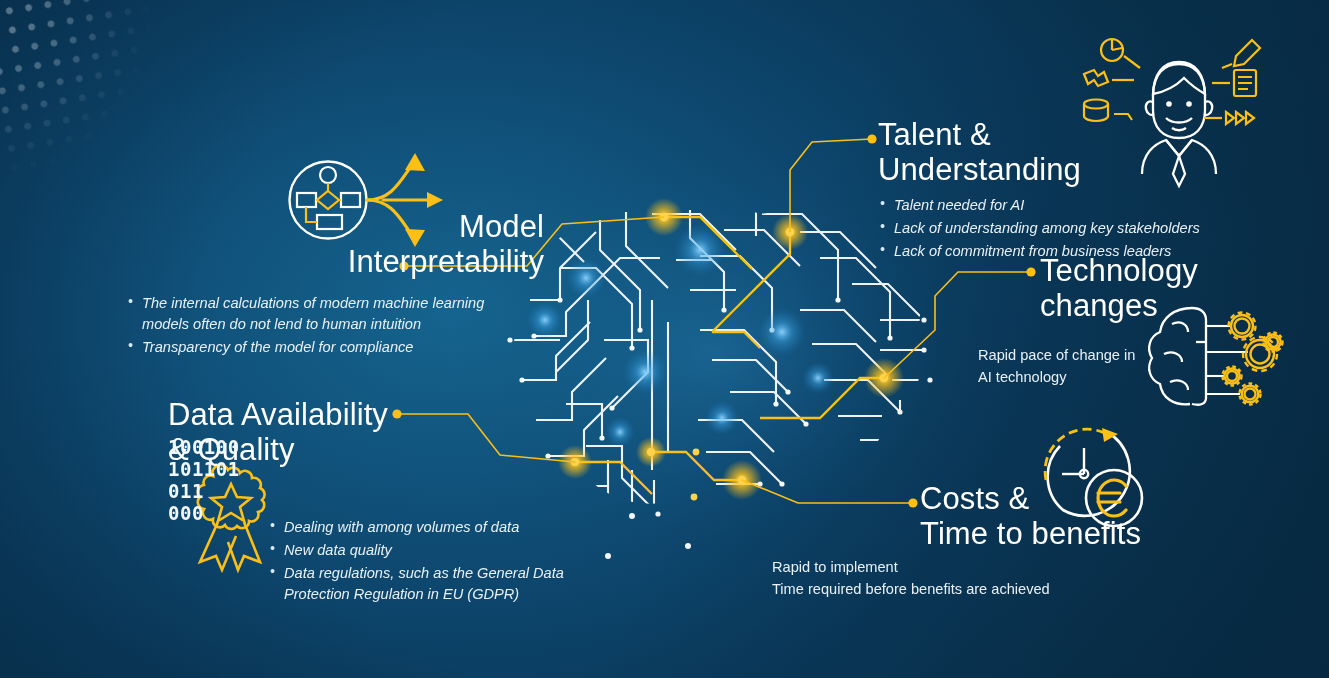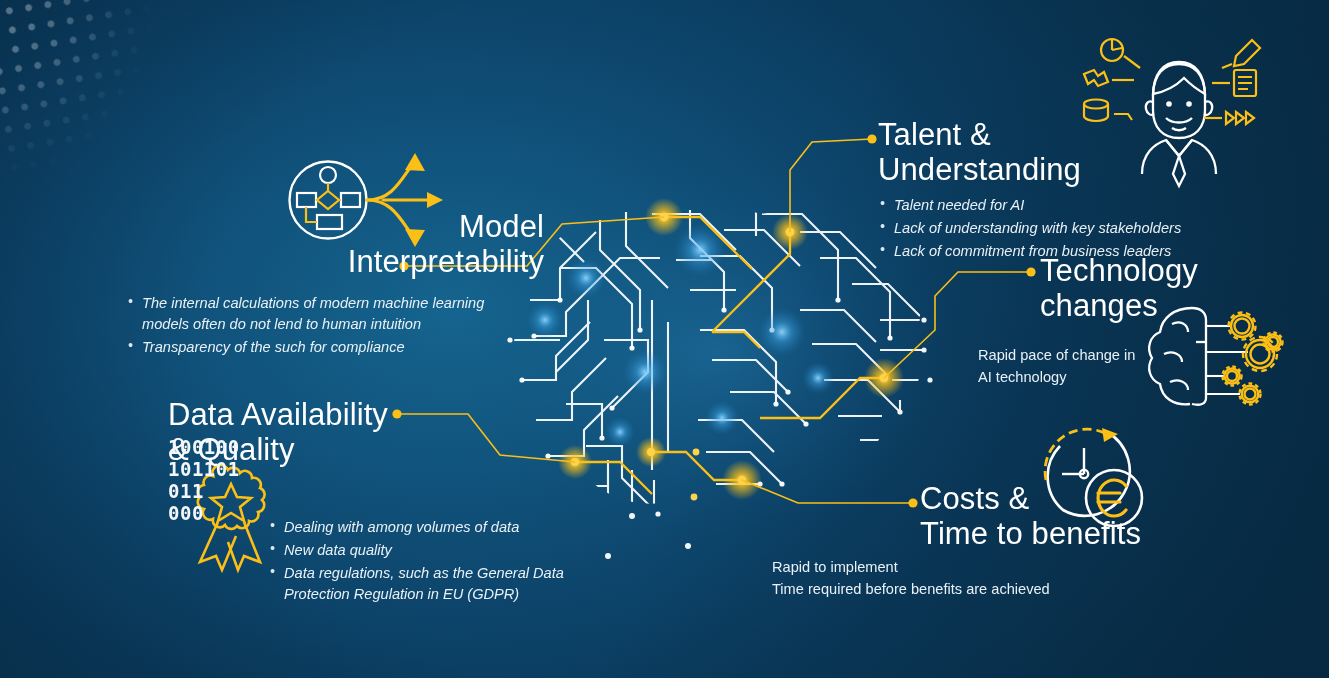--- a/index.html
+++ b/index.html
@@ -450,30 +450,30 @@
       </g>
     </g>
   </svg>
 
   <div class="block" id="b-model">
     <div class="head big">Model
 Interpretability</div>
     <ul class="bul bl">
       <li>The internal calculations of modern machine learning
 models often do not lend to human intuition</li>
-      <li>Transparency of the such for compliance</li>
+      <li>Transparency of the model for compliance</li>
     </ul>
   </div>
 
   <div class="block" id="b-talent">
     <div class="head big">Talent &amp;
 Understanding</div>
     <ul class="bul bl">
       <li>Talent needed for AI</li>
-      <li>Lack of understanding with key stakeholders</li>
+      <li>Lack of understanding among key stakeholders</li>
       <li>Lack of commitment from business leaders</li>
     </ul>
   </div>
 
   <div class="block" id="b-tech">
     <div class="head big">Technology
 changes</div>
     <ul class="plain bl">
       <li>Rapid pace of change in
 AI technology</li>

